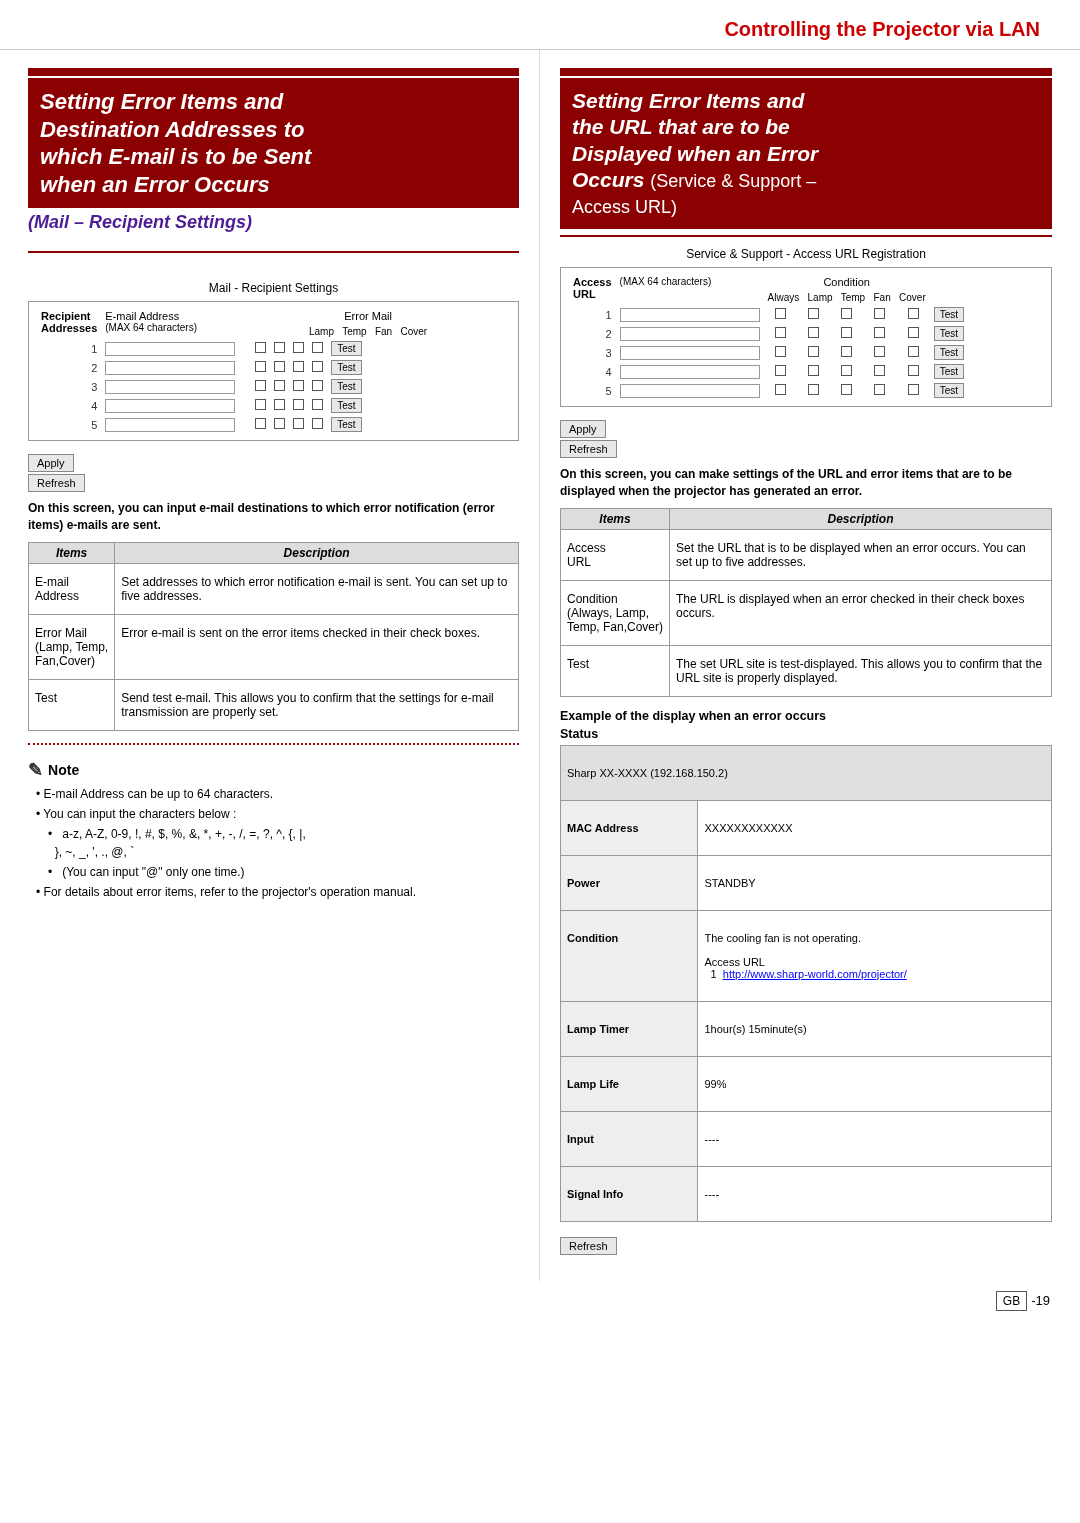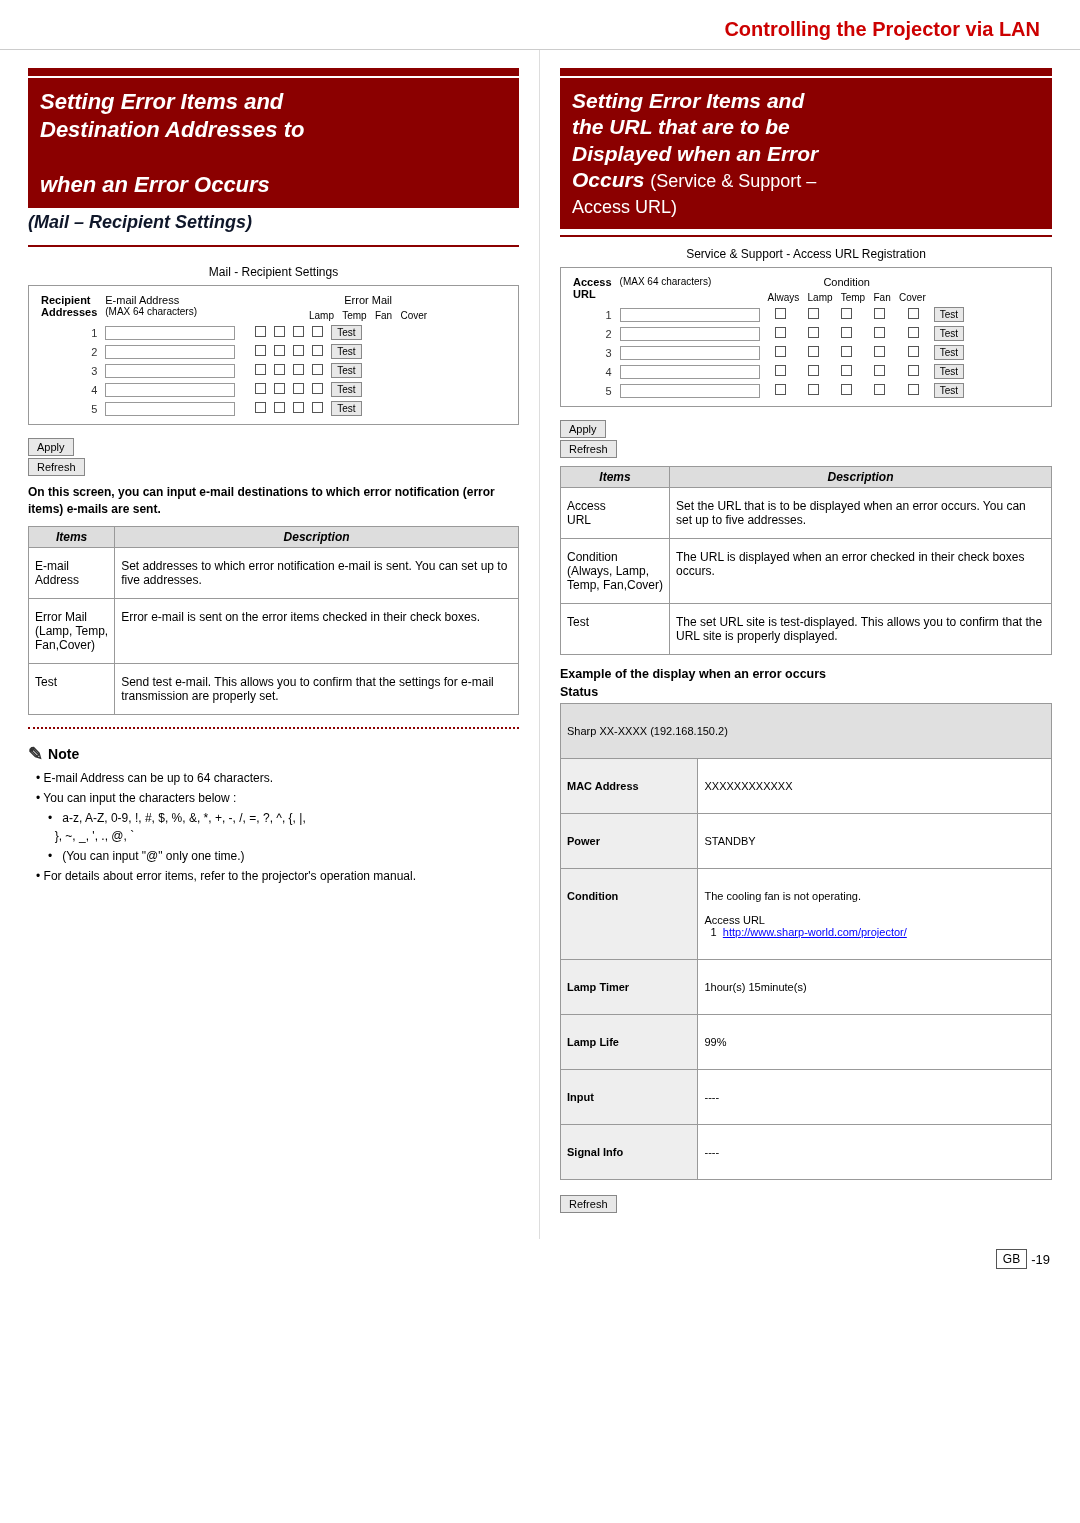--- a/index.html
+++ b/index.html
@@ -42,24 +42,24 @@
       font-weight: bold;
       font-style: italic;
       padding: 10px 12px;
       margin-bottom: 4px;
       line-height: 1.25;
     }
     .section-subheading {
       font-size: 18px;
       font-weight: bold;
       font-style: italic;
-      color: #0f172a;
+      color: #4c1d95;
       border-bottom: 2px solid #8B0000;
-      padding-bottom: 12px;
-      margin-bottom: 18px;
+      padding-bottom: 18px;
+      margin-bottom: 28px;
     }
     .section-subheading-right {
       font-size: 18px;
       font-weight: bold;
       font-style: italic;
       color: #8B0000;
       border-bottom: 2px solid #8B0000;
       padding-bottom: 2px;
       margin-bottom: 10px;
     }
@@ -278,21 +278,21 @@
 
 <div class="main-content">
 
   <div class="left-col">
 
     
     <div class="section-top-bar"></div>
     <div class="section-heading">
       <span>Setting Error Items and</span><br>
       <span>Destination Addresses to</span><br>
-      <br>
+      <span>which E-mail is to be Sent</span><br>
       <span>when an Error Occurs</span>
     </div>
     <div class="section-subheading">(Mail – Recipient Settings)</div>
 
     
     <div class="form-section-label">Mail - Recipient Settings</div>
 
     
     <div class="form-box">
       <table class="form-table">
@@ -508,20 +508,23 @@
             <td><div class="test-btn">Test</div></td>
           </tr>
         </tbody>
       </table>
     </div>
 
     <div class="apply-btn">Apply</div><br>
     <div class="refresh-btn">Refresh</div>
 
     
+    <p class="bold-para">
+      <strong>On this screen, you can make settings of the URL and error items that are to be displayed when the projector has generated an error.</strong>
+    </p>
 
     
     <table class="desc-table">
       <thead>
         <tr>
           <th>Items</th>
           <th>Description</th>
         </tr>
       </thead>
       <tbody>

